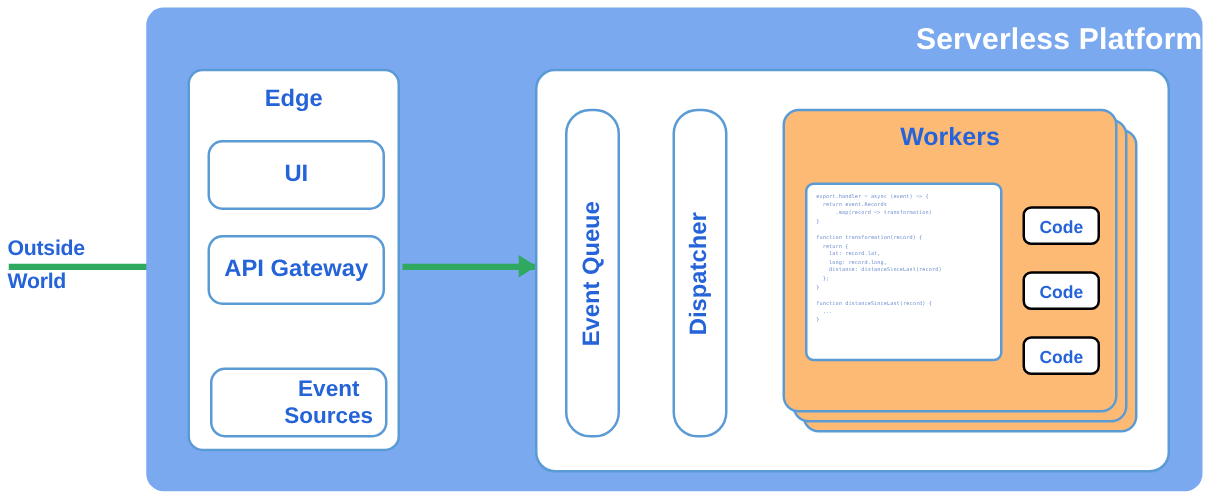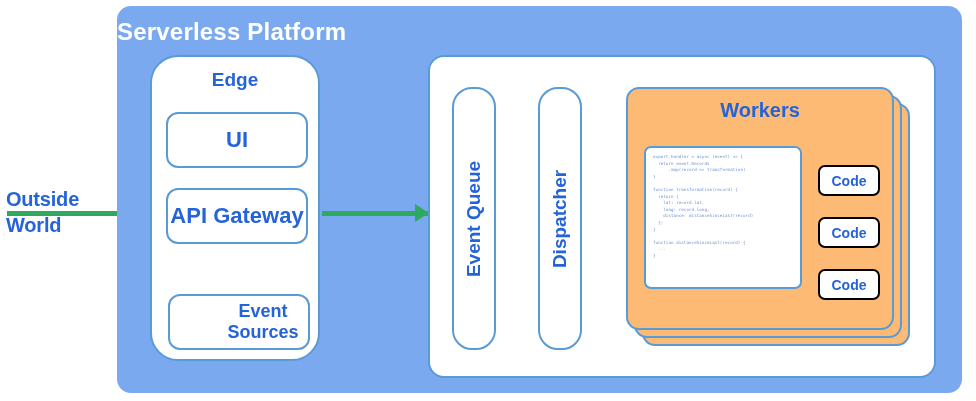--- a/index.html
+++ b/index.html
@@ -18,21 +18,21 @@
     overflow: hidden;
   }
 
   
   .outside-label {
     position: absolute;
     left: 6px;
     top: 186px;
     width: 108px;
     color: #2563d9;
-    font-size: 20px;
+    font-size: 17px;
     font-weight: bold;
     line-height: 26px;
     letter-spacing: -0.2px;
   }
   .outside-label span { display: block; }
 
   
   .arrow {
     position: absolute;
     height: 10px;
@@ -66,21 +66,21 @@
     width: 845px;
     height: 387px;
     background: #7aa9ef;
     border-radius: 14px;
   }
   #platform-title {
     position: absolute;
     left: 0;
     top: 12px;
     width: 100%;
-    text-align: left;
+    text-align: right;
     color: #ffffff;
     font-size: 24px;
     font-weight: bold;
     letter-spacing: 0.2px;
   }
 
   
   .card {
     position: absolute;
     background: #ffffff;
@@ -88,35 +88,35 @@
     border-radius: 14px;
     box-sizing: border-box;
   }
   .pill {
     position: absolute;
     background: #ffffff;
     border: 2px solid #5b9bd5;
     border-radius: 12px;
     box-sizing: border-box;
     color: #2563d9;
-    font-size: 22px;
+    font-size: 19px;
     font-weight: bold;
     display: flex;
     align-items: center;
     justify-content: center;
     text-align: center;
   }
 
   
   #edge-panel {
     left: 150px;
     top: 55px;
     width: 170px;
     height: 306px;
-    border-radius: 28px;
+    border-radius: 12px;
   }
   #edge-title {
     position: absolute;
     left: 0;
     top: 12px;
     width: 100%;
     text-align: center;
     color: #2563d9;
     font-size: 19px;
     font-weight: bold;

